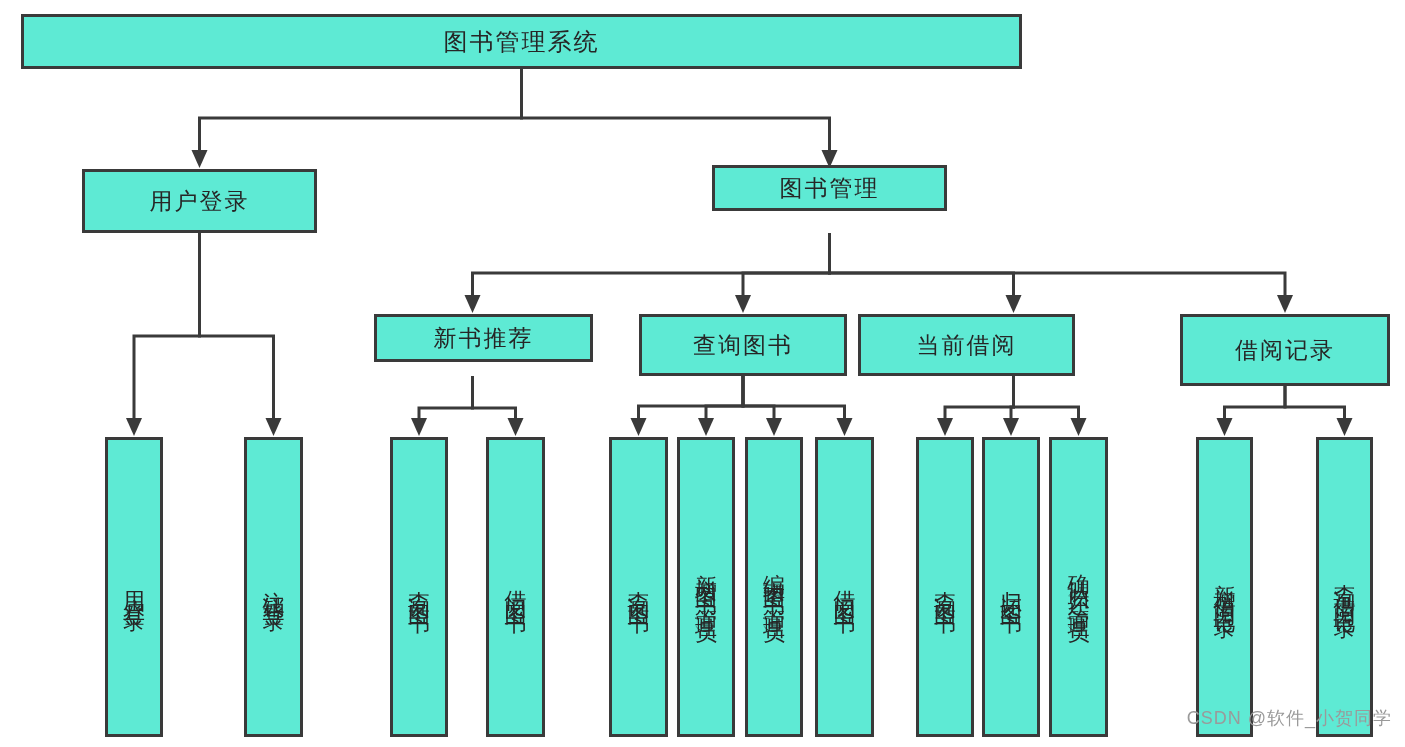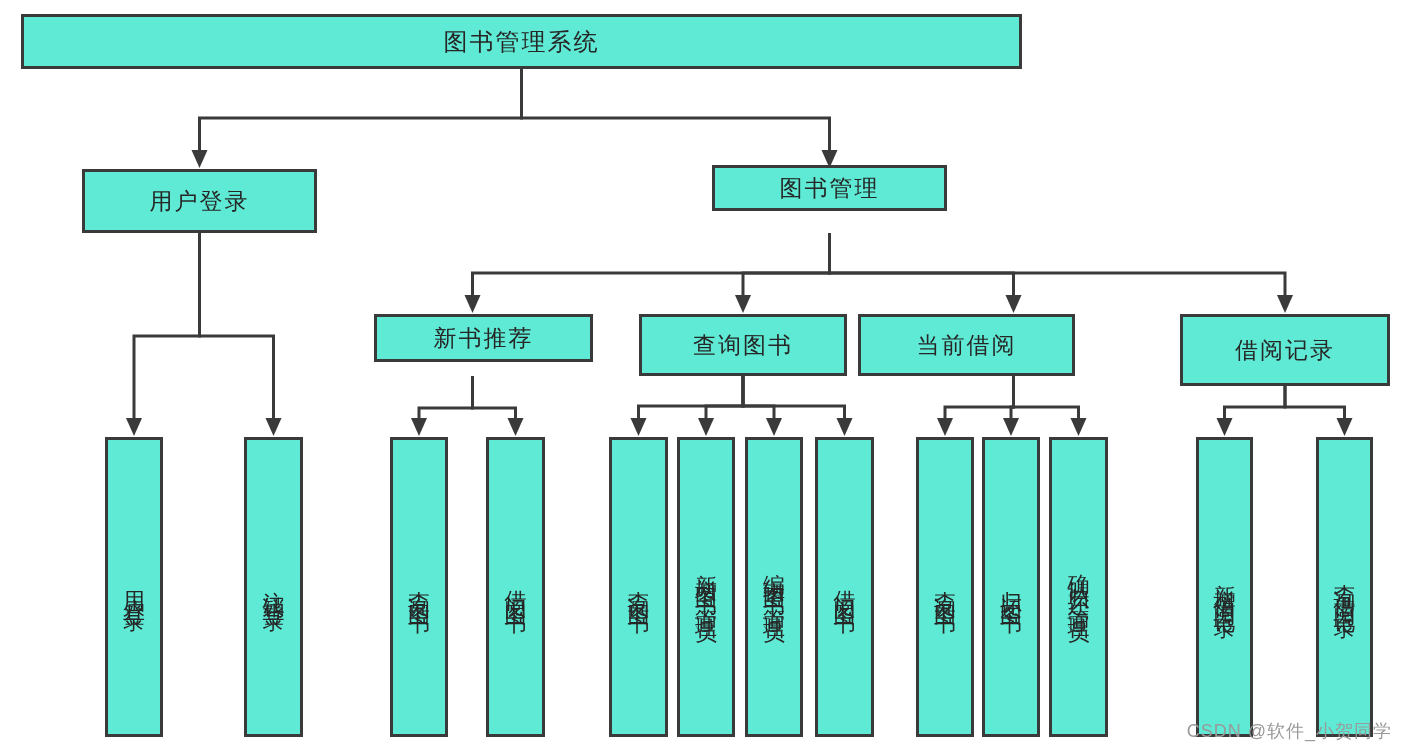--- a/index.html
+++ b/index.html
@@ -22,21 +22,21 @@
   .node.h{font-size:23px;letter-spacing:2px;white-space:nowrap;}
   .node.root{font-size:24px;}
   .node.v .vtext{
     writing-mode:vertical-rl;
     font-size:22px;
     line-height:1;
     letter-spacing:7px;
   }
   .watermark{
     position:absolute;
-    right:13px;bottom:4px;
+    right:13px;bottom:17px;
     font-size:18px;
     color:var(--wm,#9a9a9a);
     letter-spacing:1px;
     white-space:nowrap;
     z-index:5;
   }
 </style>
 </head>
 <body>
 

